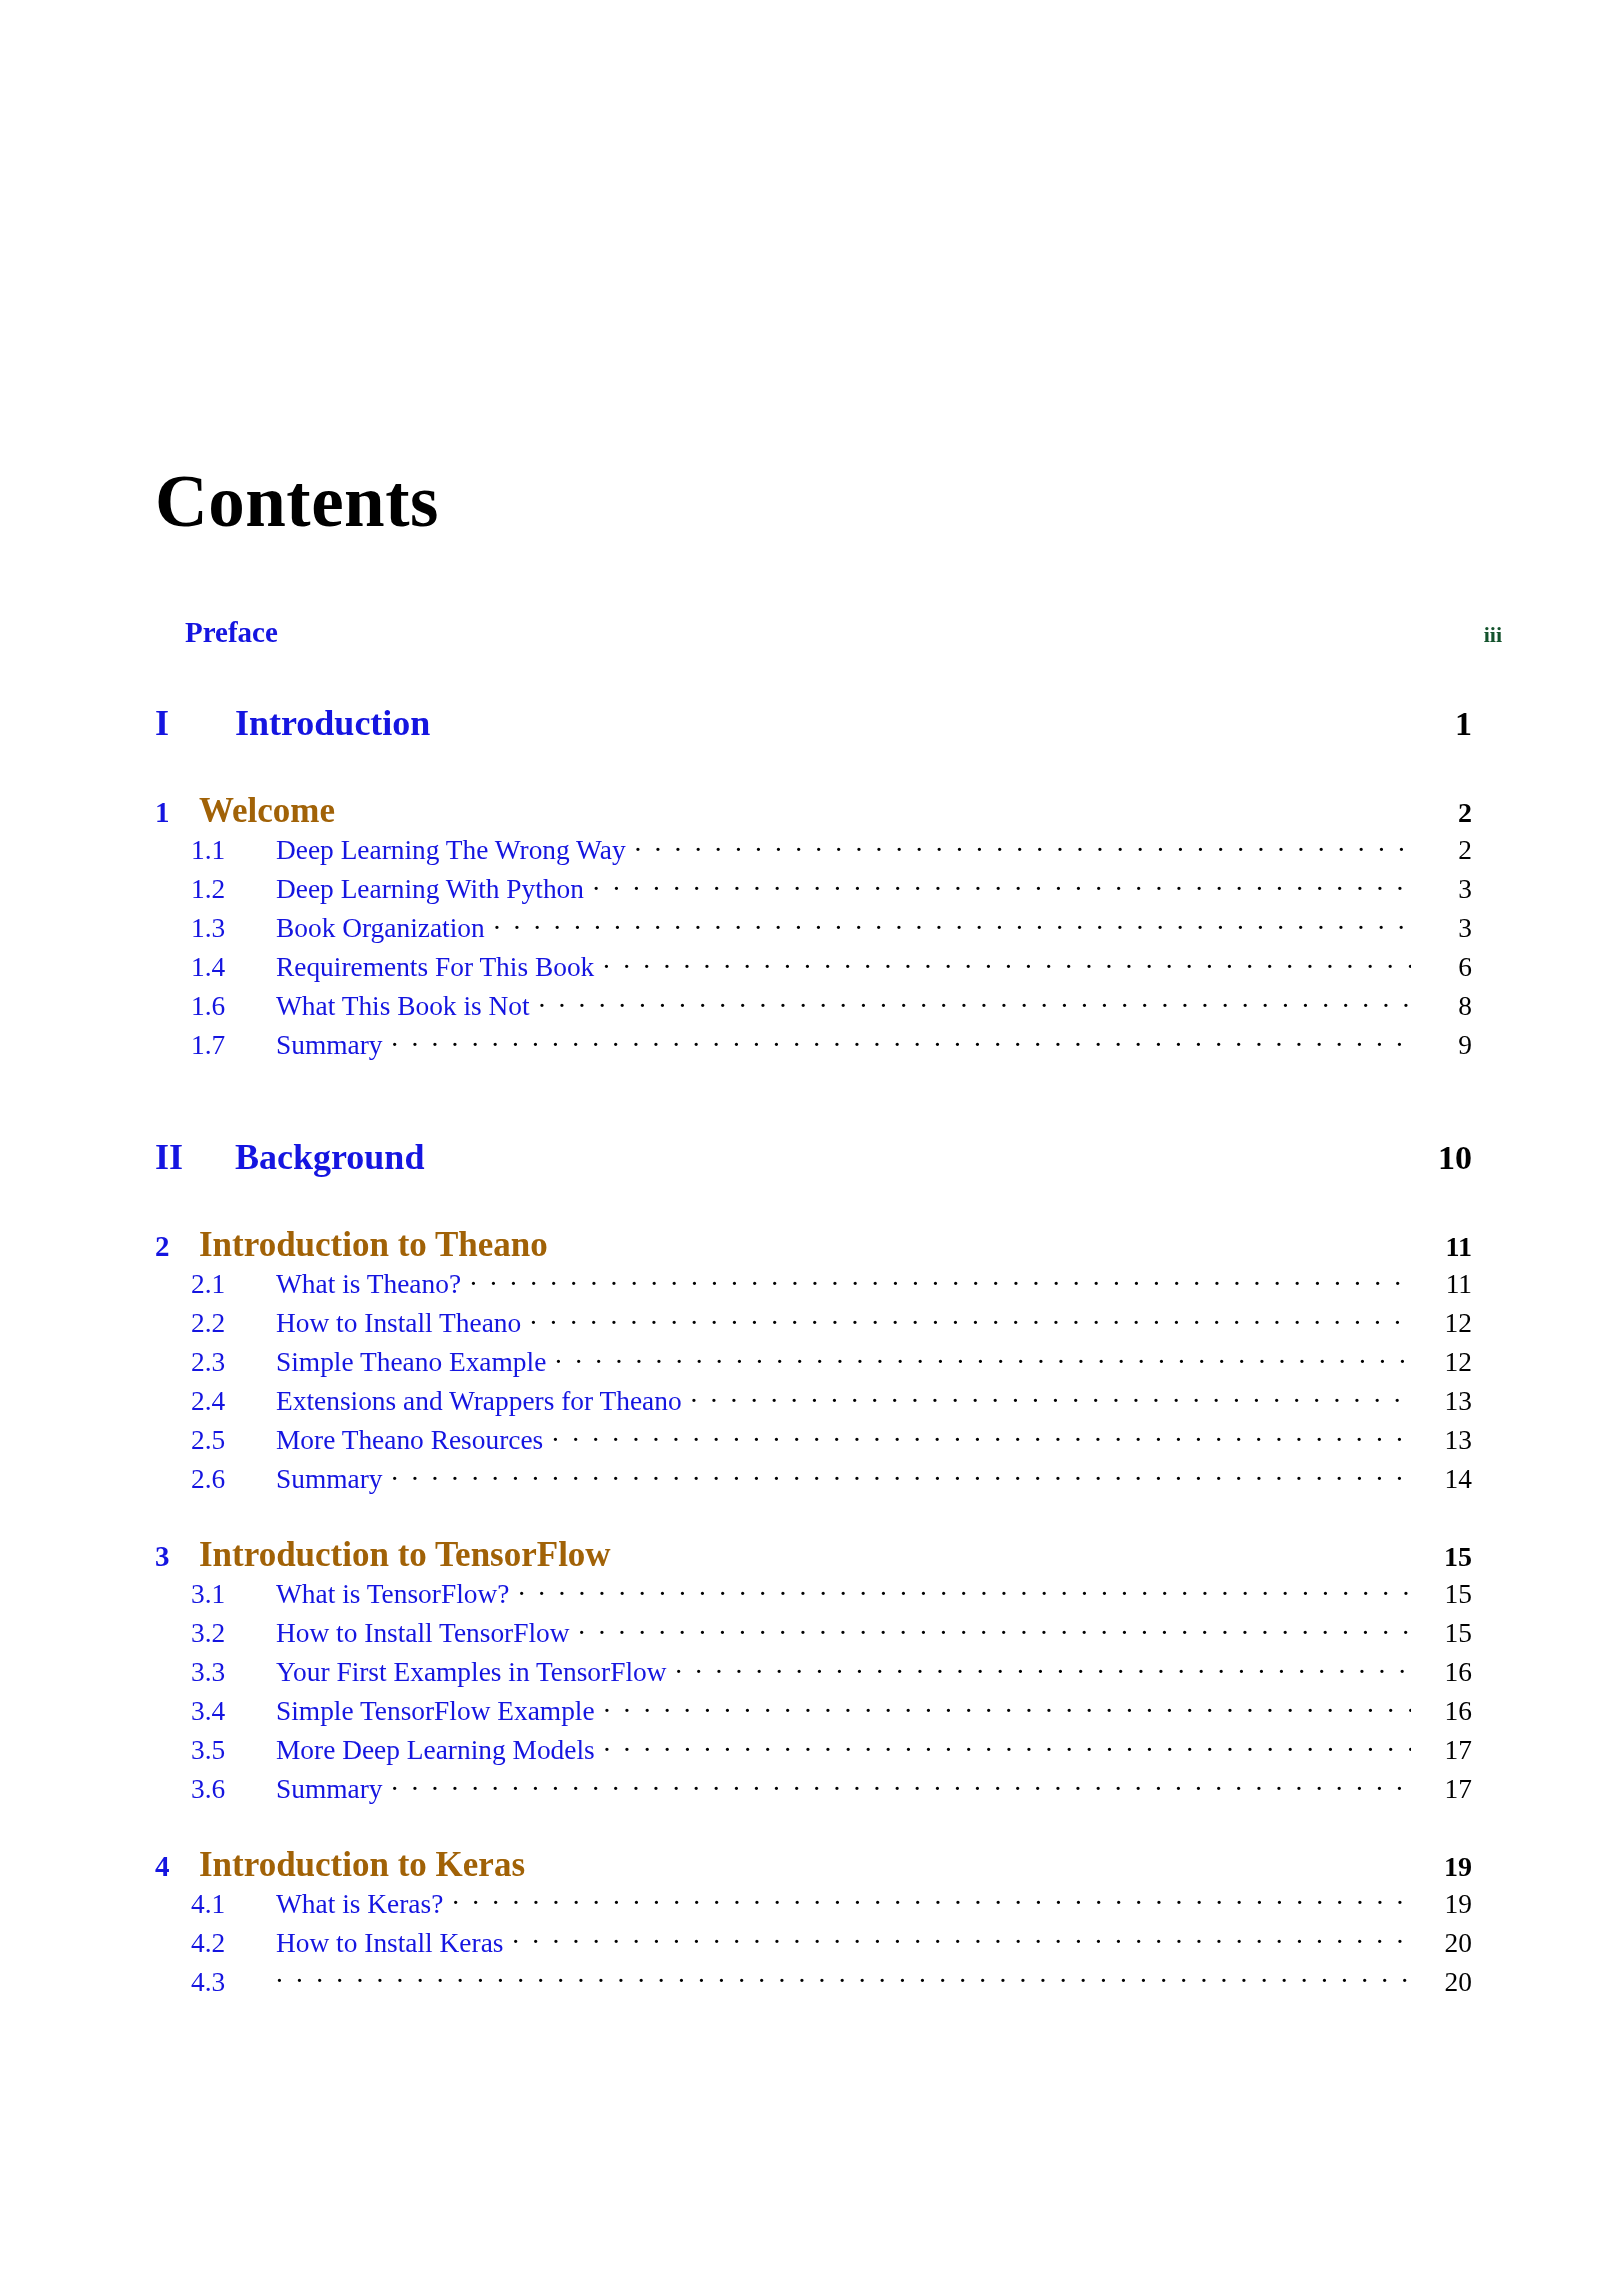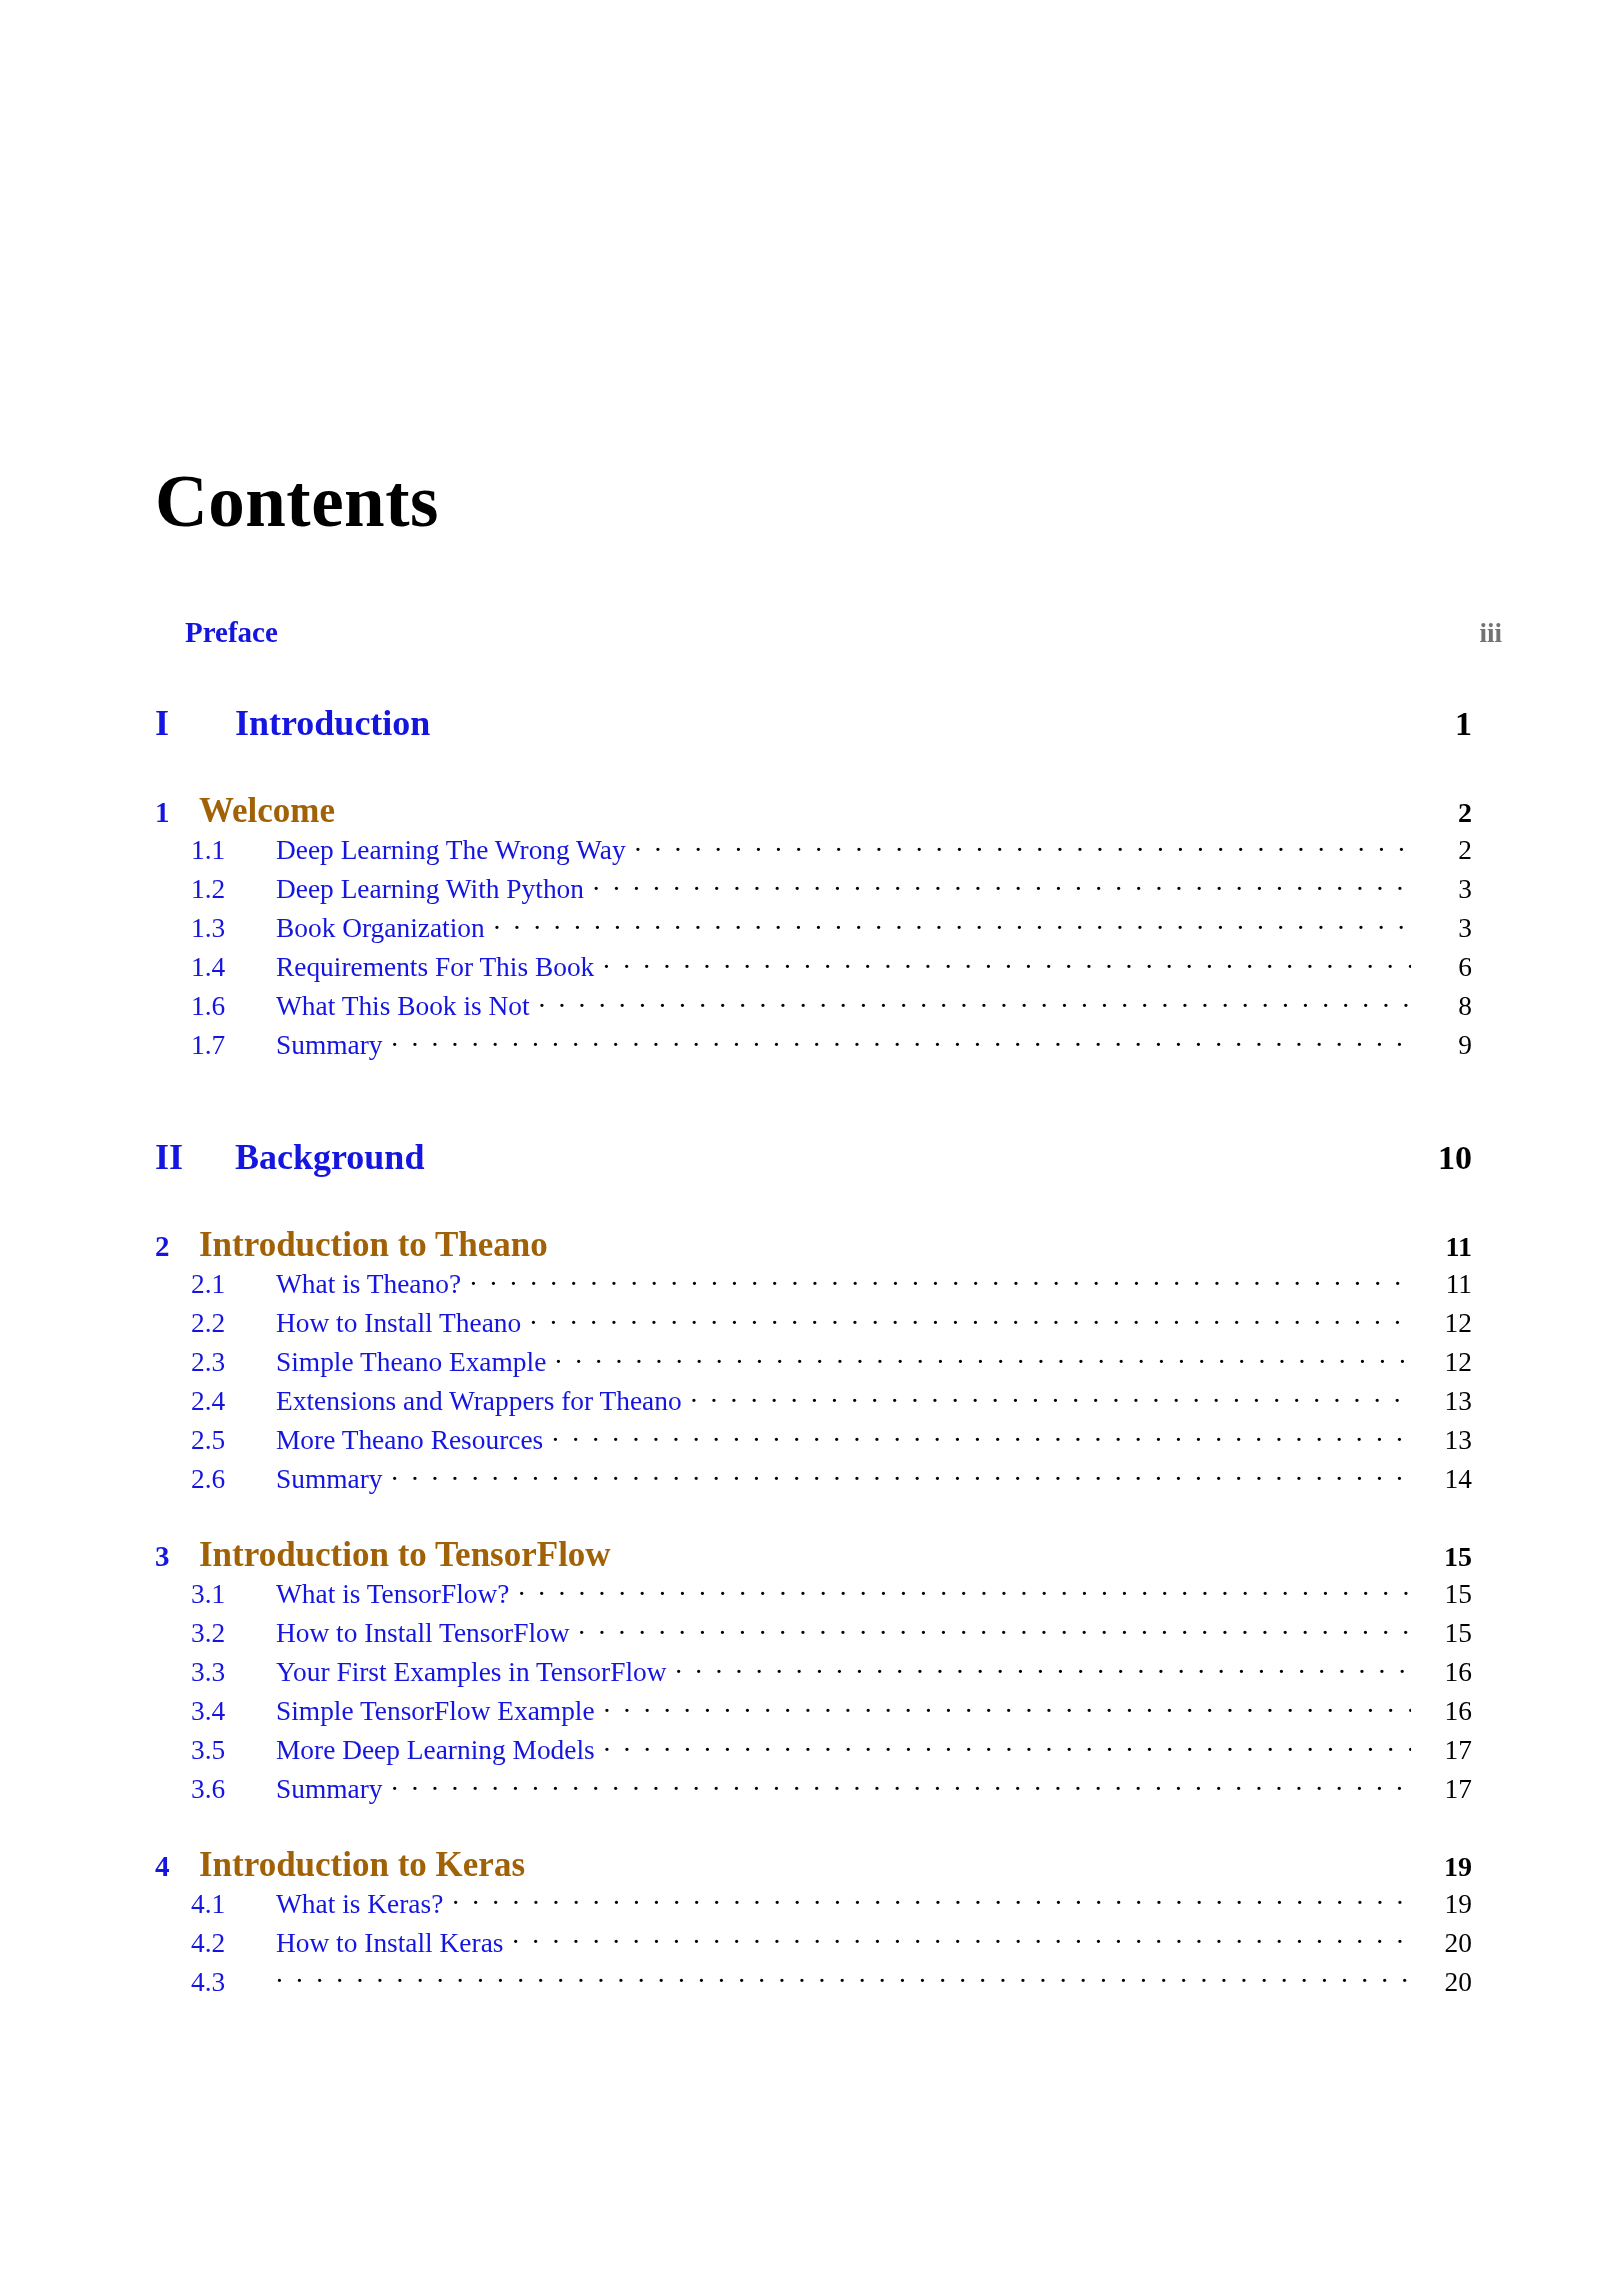--- a/index.html
+++ b/index.html
@@ -53,23 +53,23 @@
     margin-left: 26px;
   }
   .frontmatter-label {
     font-size: 29px;
     font-weight: bold;
     color: #1515e0;
     white-space: nowrap;
   }
   .frontmatter-page {
     margin-left: auto;
-    font-size: 27px;
-    font-weight: bold;
-    color: #737373;
+    font-size: 22px;
+    font-weight: bold;
+    color: #14532d;
     text-align: right;
     min-width: 53px;
   }
 
   
   .part-block {
     margin-top: 61px;
   }
   .part-row {
     display: flex;

